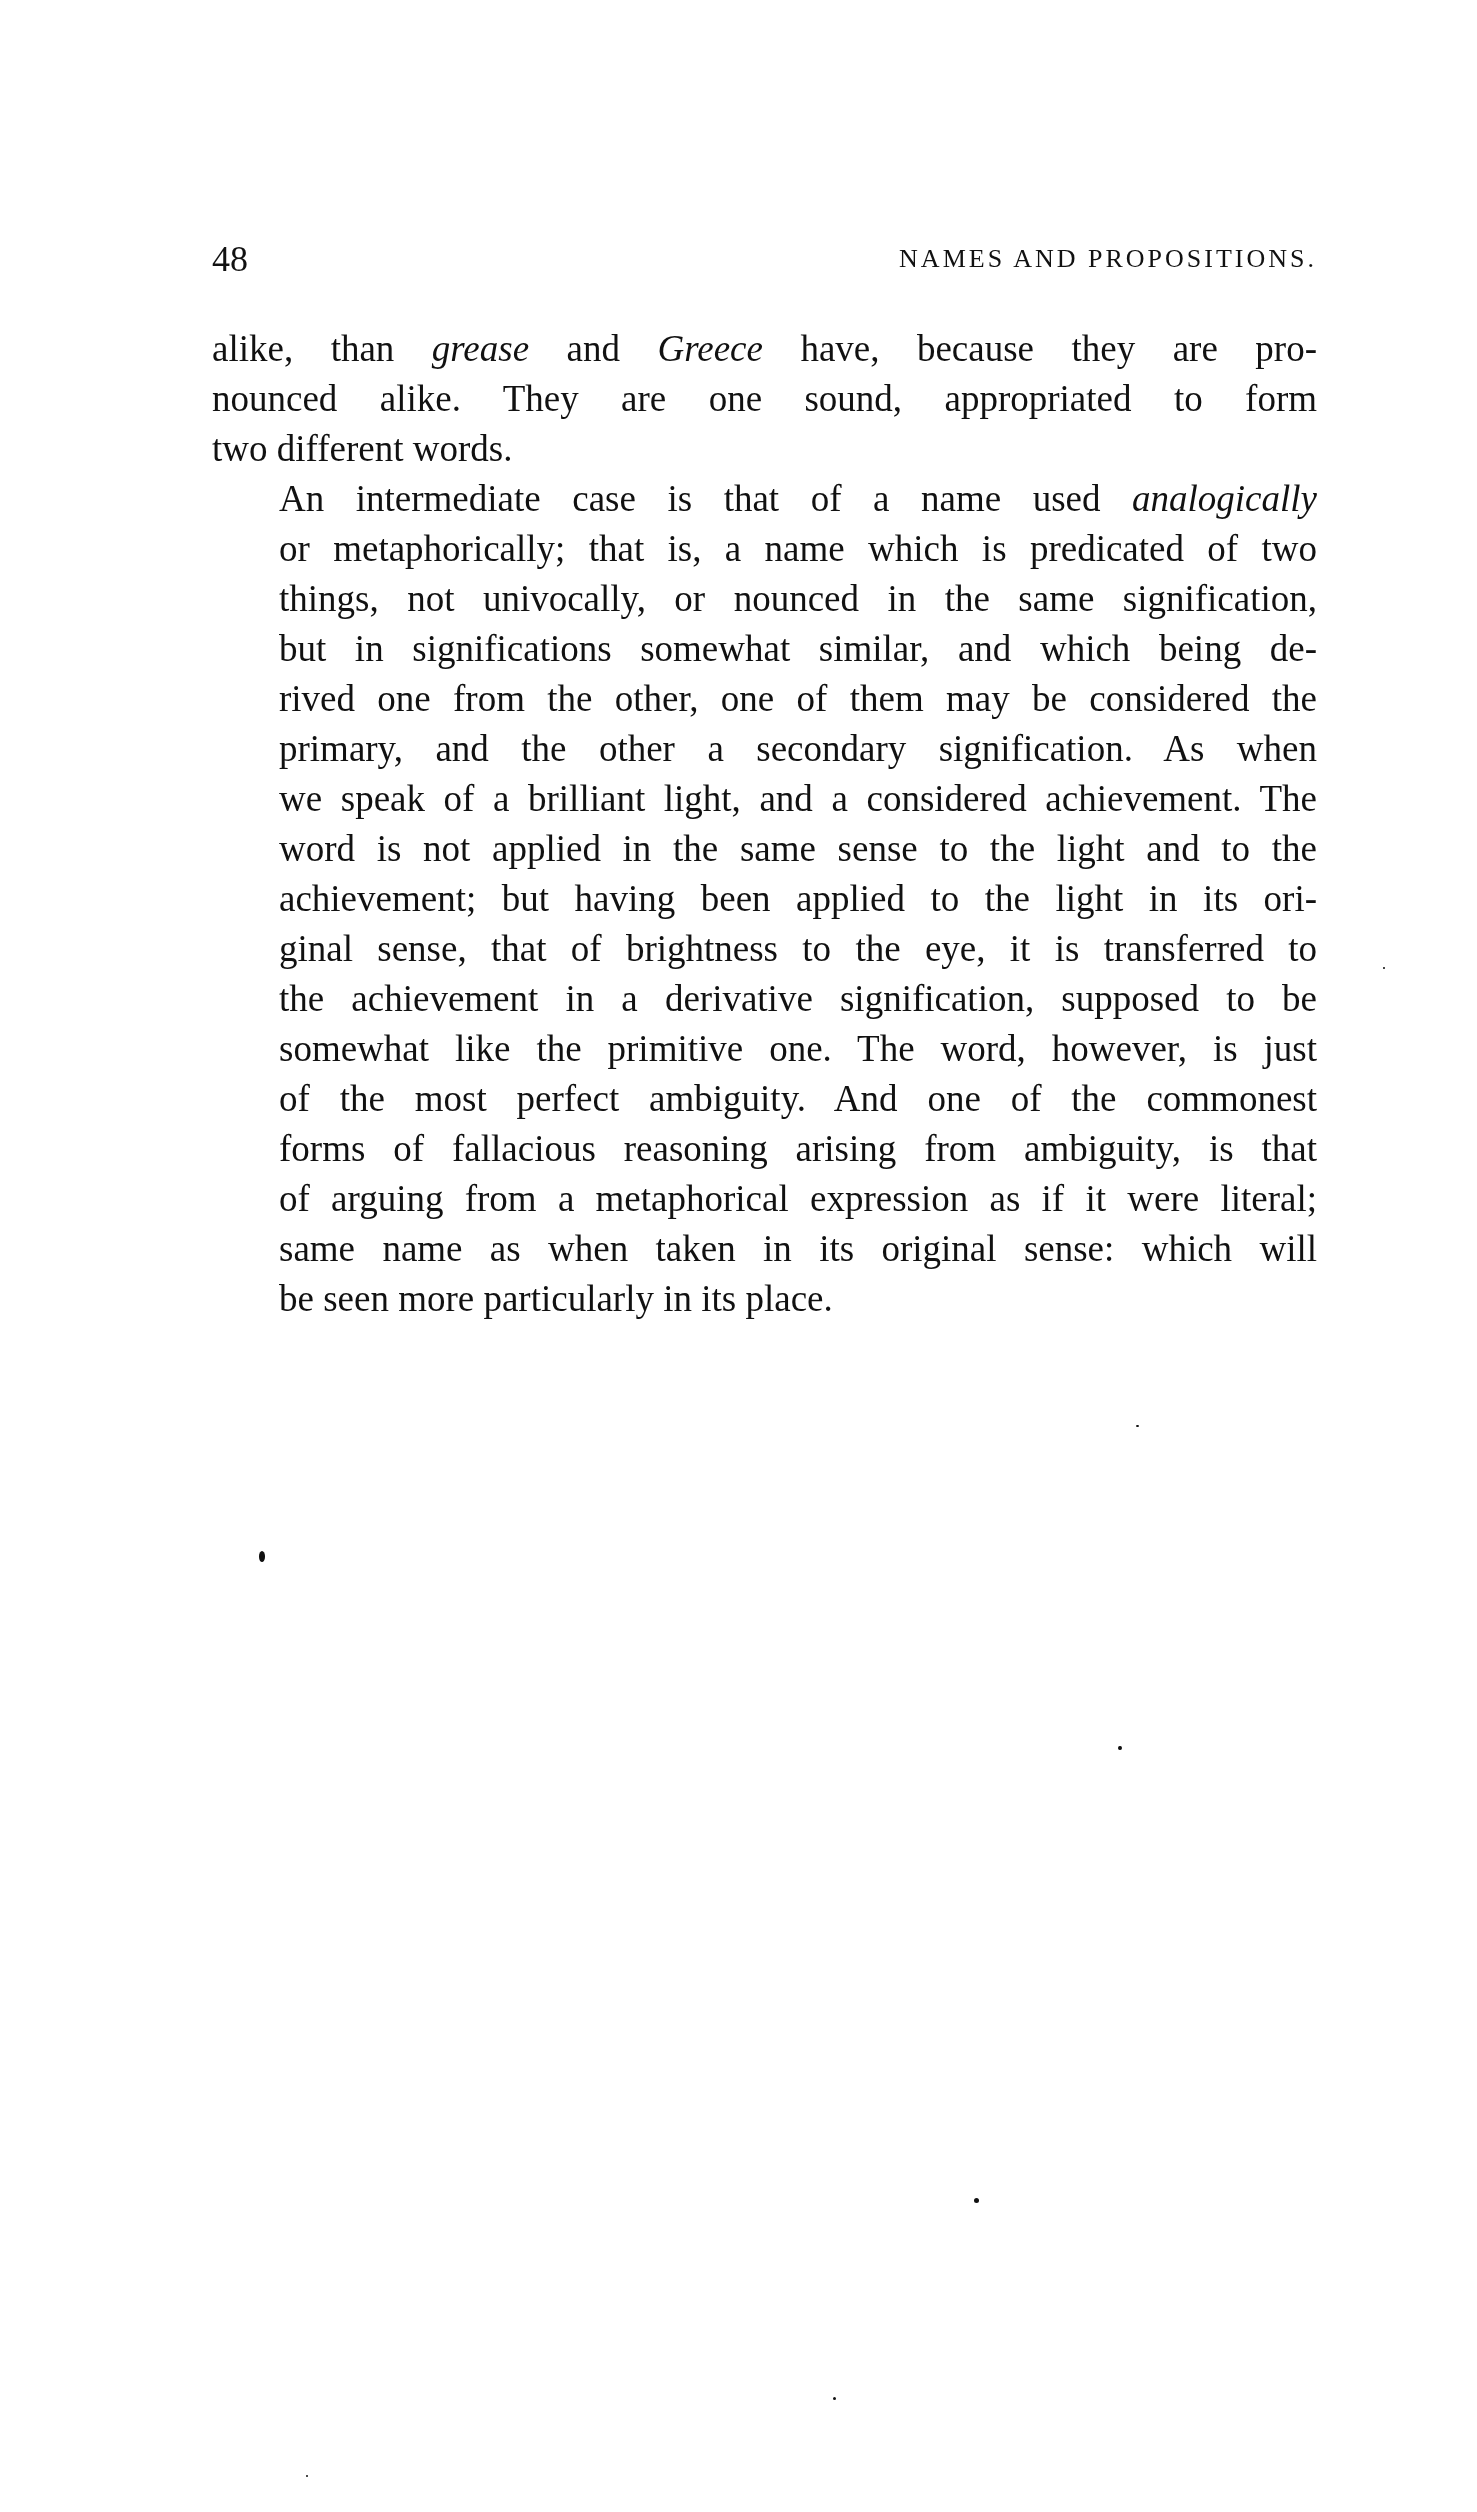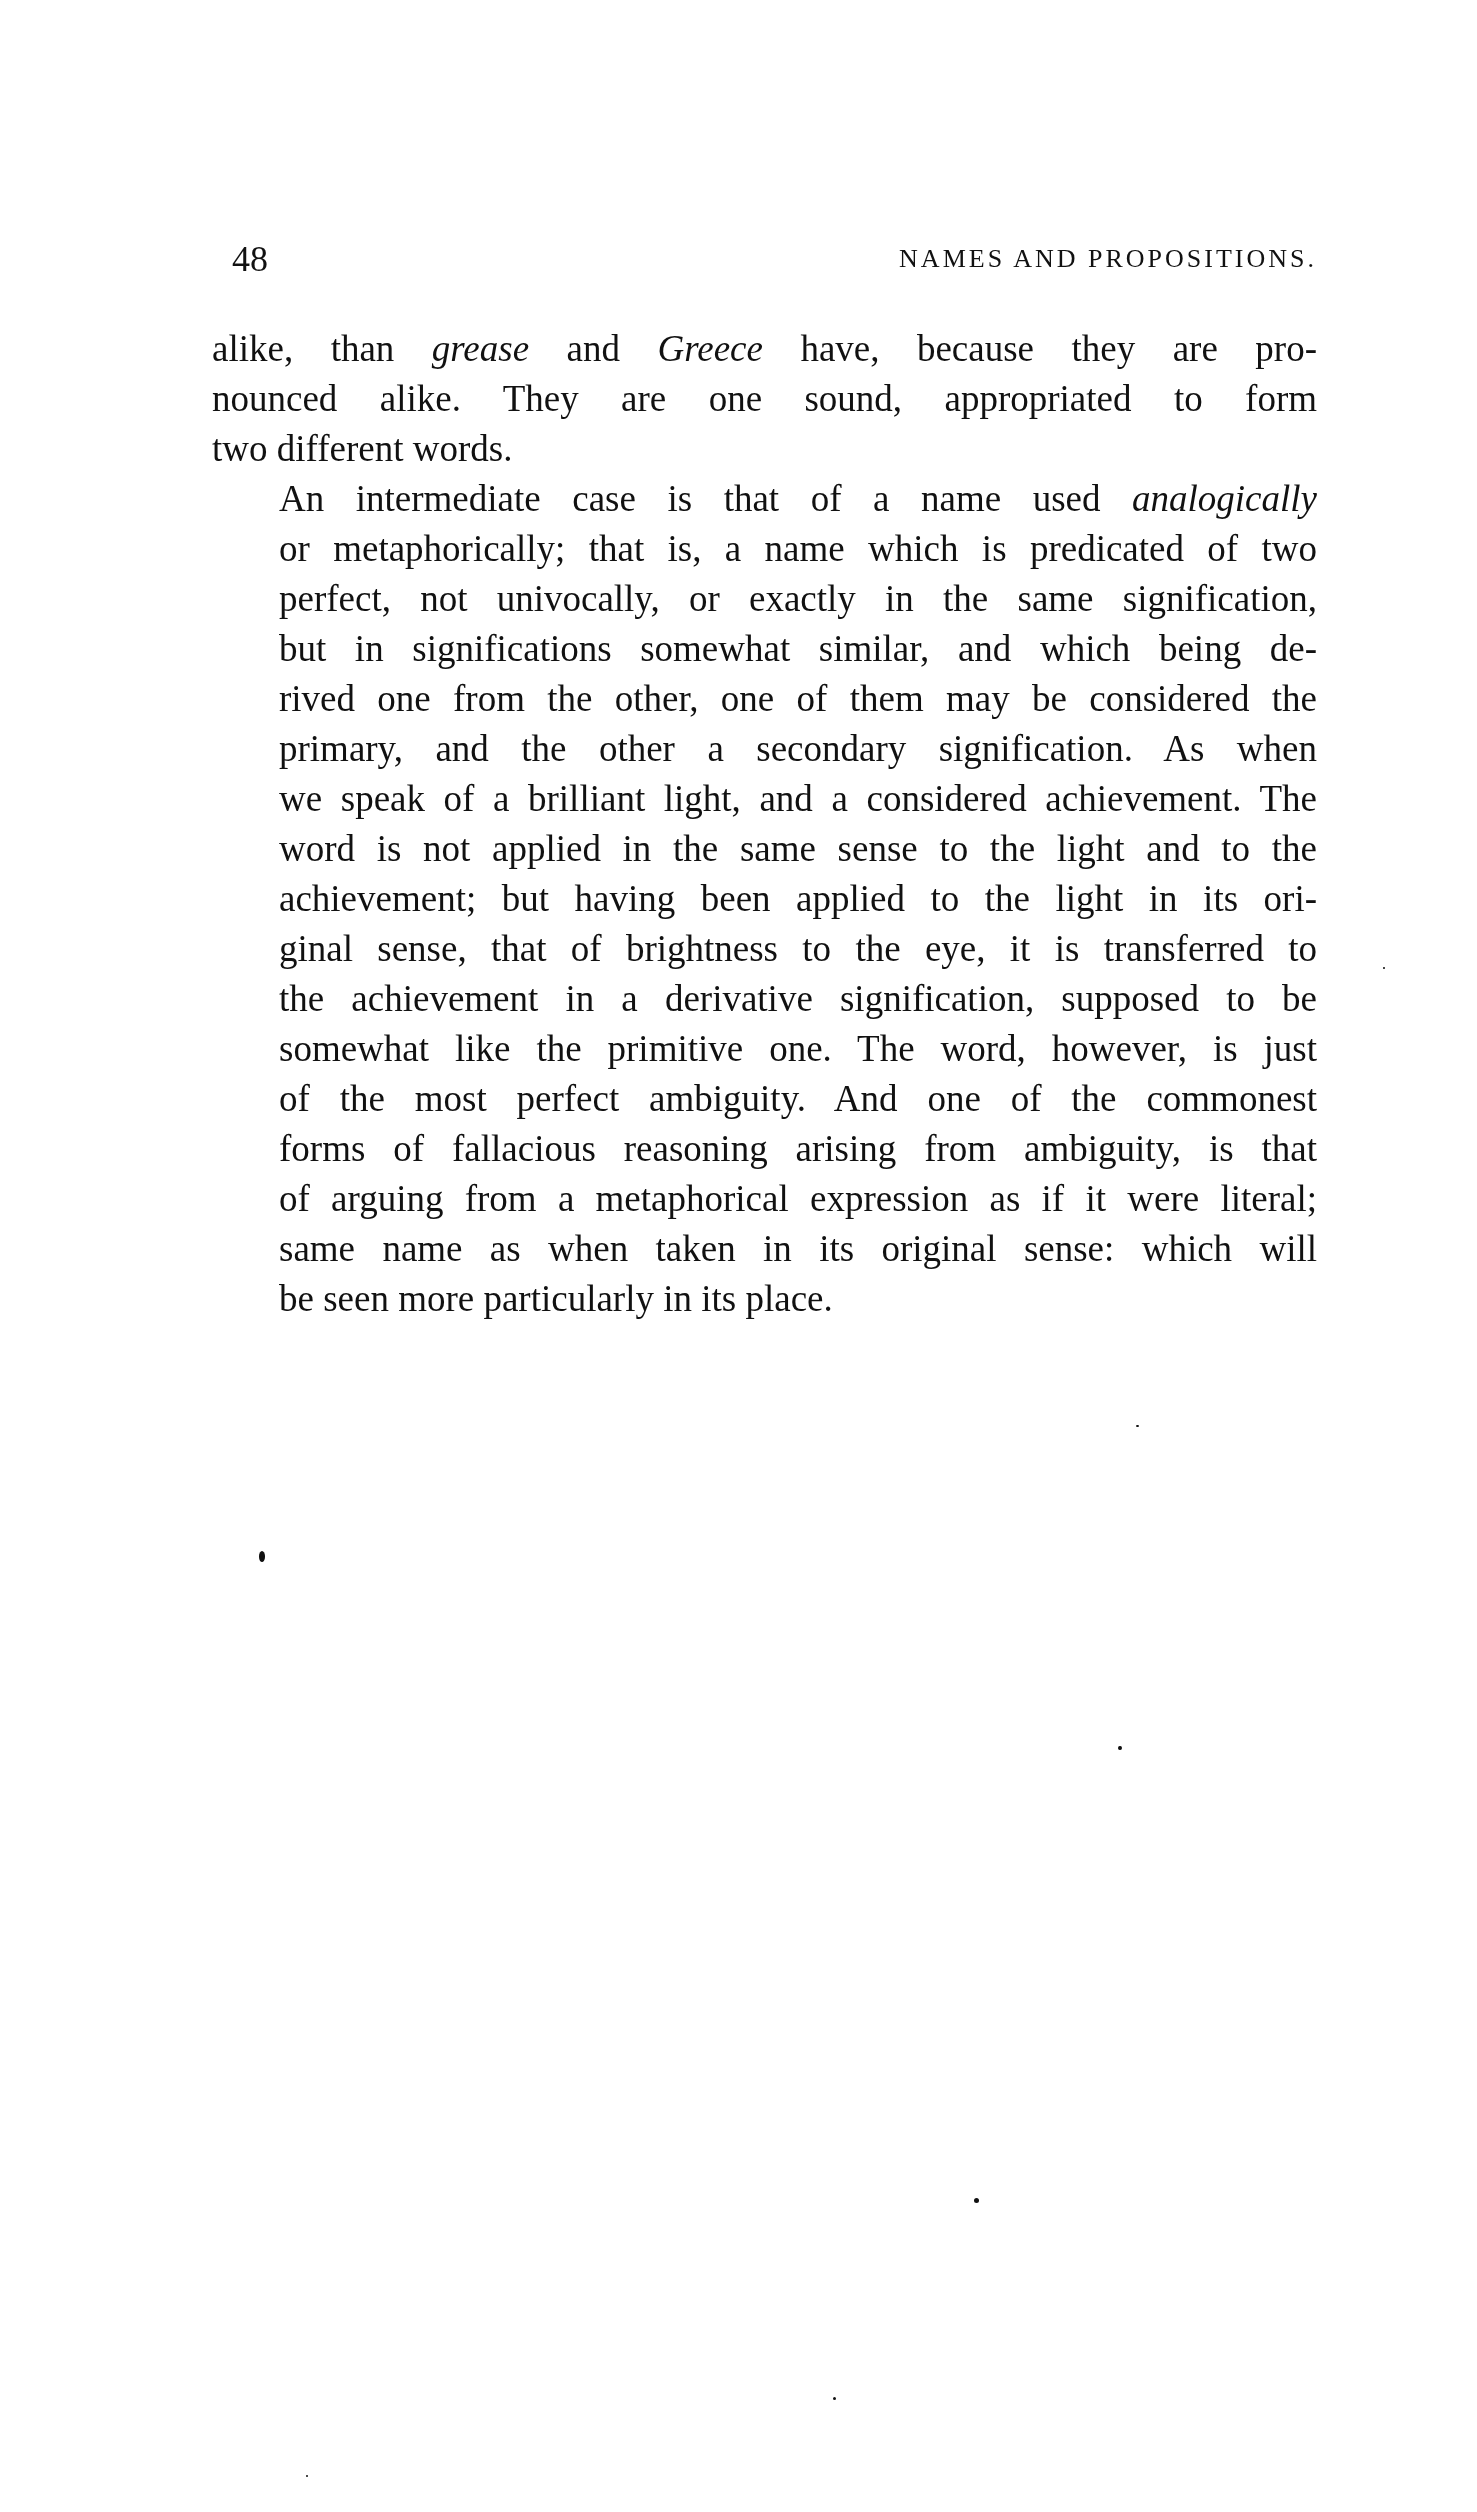--- a/index.html
+++ b/index.html
@@ -27,21 +27,20 @@
       left: 212px;
       width: 1105px;
       height: 48px;
     }
     .page-number {
       position: absolute;
       left: 0;
       top: 0;
       font-size: 36px;
       line-height: 48px;
-      margin-left: 20px;
     }
     .running-title {
       position: absolute;
       left: 0;
       right: 0;
       top: 0;
       text-align: right;
       font-size: 26px;
       letter-spacing: 3px;
       line-height: 48px;
@@ -93,21 +92,21 @@
 
   <div class="text-block">
     <p>
         <span class="line">alike, than <em>grease</em> and <em>Greece</em> have, because they are pro-</span>
         <span class="line">nounced alike.  They are one sound, appropriated to form</span>
         <span class="line last">two different words.</span>
       </p>
     <p class="indent">
         <span class="line">An intermediate case is that of a name used <em>analogically</em></span>
         <span class="line">or metaphorically; that is, a name which is predicated of two</span>
-        <span class="line">perfect, not univocally, or exactly in the same signification,</span>
+        <span class="line">things, not univocally, or nounced in the same signification,</span>
         <span class="line">but in significations somewhat similar, and which being de-</span>
         <span class="line">rived one from the other, one of them may be considered the</span>
         <span class="line">primary, and the other a secondary signification.  As when</span>
         <span class="line">we speak of a brilliant light, and a considered achievement.  The</span>
         <span class="line">word is not applied in the same sense to the light and to the</span>
         <span class="line">achievement; but having been applied to the light in its ori-</span>
         <span class="line">ginal sense, that of brightness to the eye, it is transferred to</span>
         <span class="line">the achievement in a derivative signification, supposed to be</span>
         <span class="line">somewhat like the primitive one.  The word, however, is just</span>
         <span class="line">of the most perfect ambiguity.  And one of the commonest</span>

